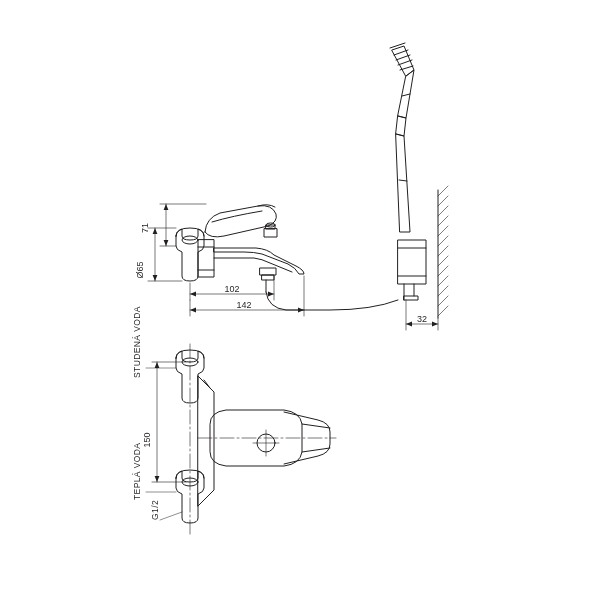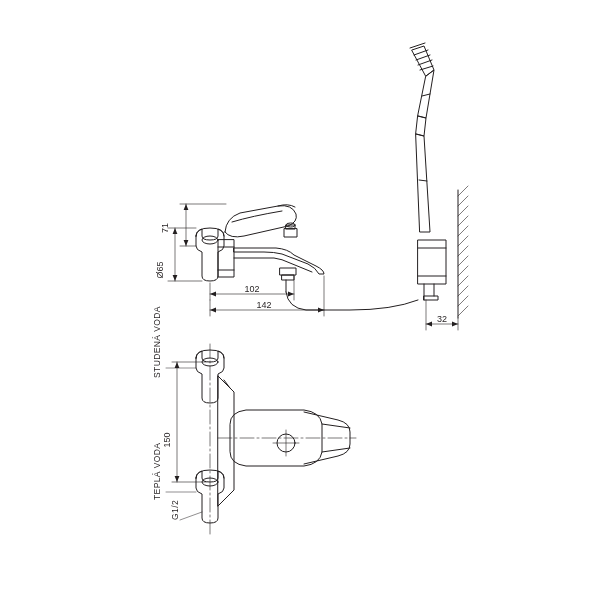--- a/index.html
+++ b/index.html
@@ -5,21 +5,21 @@
   html,body{margin:0;padding:0;}
   body{
     width:600px;height:600px;
     background:#ffffff;
     font-family:"Liberation Sans", sans-serif;
     color:#231f20;
     overflow:hidden;
   }
   #sheet{
     position:relative;
-    width:488px;height:600px;margin-left:20px;
+    width:488px;height:600px;
   }
   svg.drawing{
     position:absolute;left:0;top:0;
     width:600px;height:600px;
   }
   .dimtext{
     font-family:"Liberation Sans", sans-serif;
     font-size:9px;
     fill:#231f20;
   }

